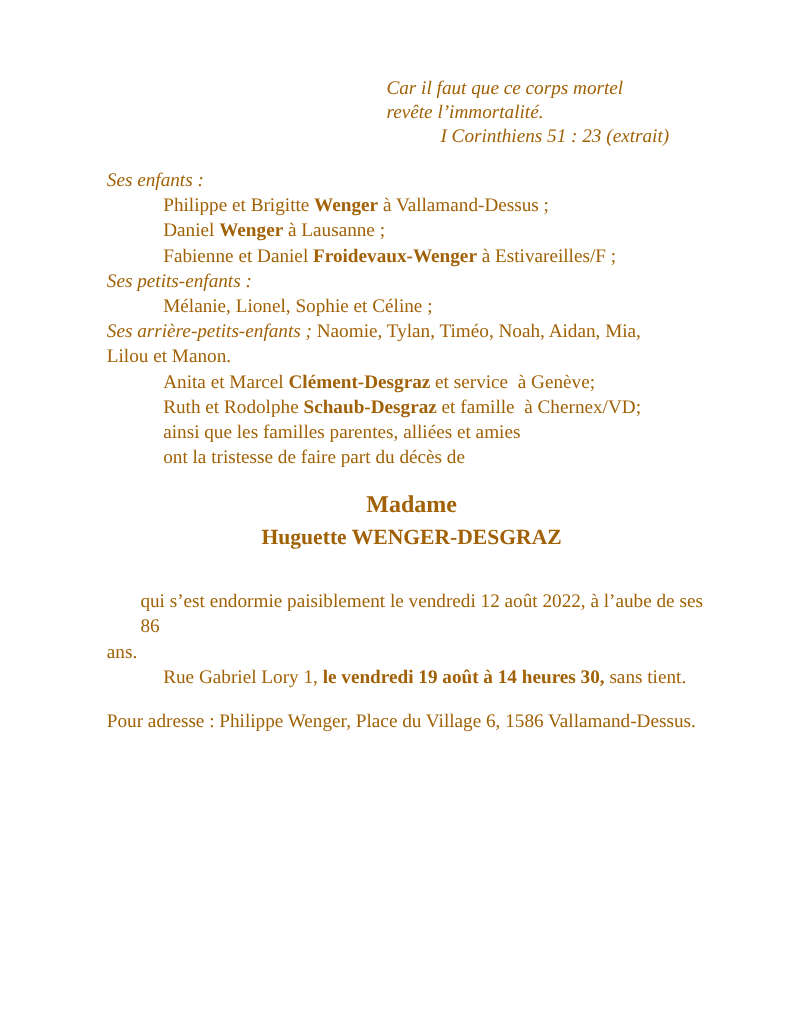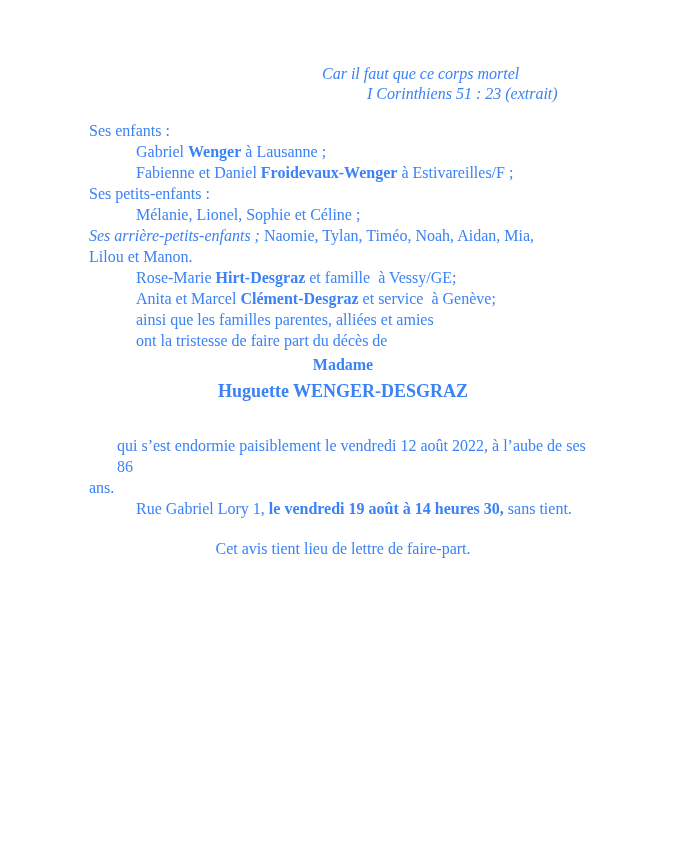--- a/index.html
+++ b/index.html
@@ -5,45 +5,45 @@
   html, body { margin: 0; padding: 0; }
   body {
     background: #e8e8e8;
     font-family: "Liberation Serif", "DejaVu Serif", serif;
   }
   .page {
     position: relative;
     width: 673px;
     height: 843px;
     background: #ffffff;
-    color: #3b82f6;
+    color: #a16207;
     font-size: 16px;
     line-height: 21px;
     overflow: hidden;
   }
   .content {
     padding: 64px 76px 0 89px; 
   }
   p { margin: 0; white-space: pre-wrap; }
 
   .epigraph {
     margin-left: 233px;
     font-style: italic;
     line-height: 20px;
   }
   .epigraph .attribution { padding-left: 45px; }
 
-  .label { }
+  .label { font-style: italic; }
   .indent { padding-left: 47px; }
 
   .sec-children { margin-top: 16px; }
 
   .deceased-title {
-    margin-top: 2px;
-    font-size: 16px;
+    margin-top: 17px;
+    font-size: 20px;
     line-height: 24px;
     font-weight: bold;
     text-align: center;
   }
   .deceased-name {
     font-size: 18px;
     line-height: 28px;
     font-weight: bold;
     text-align: center;
   }
@@ -55,44 +55,46 @@
   i { }
 </style>
 </head>
 <body>
 
 <div class="page">
   <div class="content">
 
     <div class="epigraph">
       <p>Car il faut que ce corps mortel</p>
+      <p>revête l’immortalité.</p>
       <p class="attribution">I Corinthiens 51 : 23 (extrait)</p>
     </div>
 
     <p class="label sec-children">Ses enfants :</p>
-    <p class="indent"><span>Gabriel </span><b>Wenger</b><span> à Lausanne ;</span></p>
+    <p class="indent"><span>Philippe et Brigitte </span><b>Wenger</b><span> à Vallamand-Dessus ;</span></p>
+    <p class="indent"><span>Daniel </span><b>Wenger</b><span> à Lausanne ;</span></p>
     <p class="indent"><span>Fabienne et Daniel </span><b>Froidevaux-Wenger</b><span> à Estivareilles/F ;</span></p>
 
     <p class="label">Ses petits-enfants :</p>
     <p class="indent">Mélanie, Lionel, Sophie et Céline ;</p>
 
     <p><i>Ses arrière-petits-enfants ;</i><span> Naomie, Tylan, Timéo, Noah, Aidan, Mia,</span></p>
     <p>Lilou et Manon.</p>
 
-    <p class="indent"><span>Rose-Marie </span><b>Hirt-Desgraz</b><span> et famille  à Vessy/GE;</span></p>
     <p class="indent"><span>Anita et Marcel </span><b>Clément-Desgraz</b><span> et service  à Genève;</span></p>
+    <p class="indent"><span>Ruth et Rodolphe </span><b>Schaub-Desgraz</b><span> et famille  à Chernex/VD;</span></p>
 
     <p class="indent">ainsi que les familles parentes, alliées et amies</p>
     <p class="indent">ont la tristesse de faire part du décès de</p>
 
     <p class="deceased-title">Madame</p>
     <p class="deceased-name">Huguette WENGER-DESGRAZ</p>
 
     <p class="death-para">qui s’est endormie paisiblement le vendredi 12 août 2022, à l’aube de ses 86</p>
     <p>ans.</p>
 
     <p class="indent"><span>Rue Gabriel Lory 1, </span><b>le vendredi 19 août à 14 heures 30,</b><span> sans tient.</span></p>
 
+    <p class="address-para">Pour adresse : Philippe Wenger, Place du Village 6, 1586 Vallamand-Dessus.</p>
 
-    <p class="footer-para">Cet avis tient lieu de lettre de faire-part.</p>
 
   </div>
 </div>
 
 </body></html>

